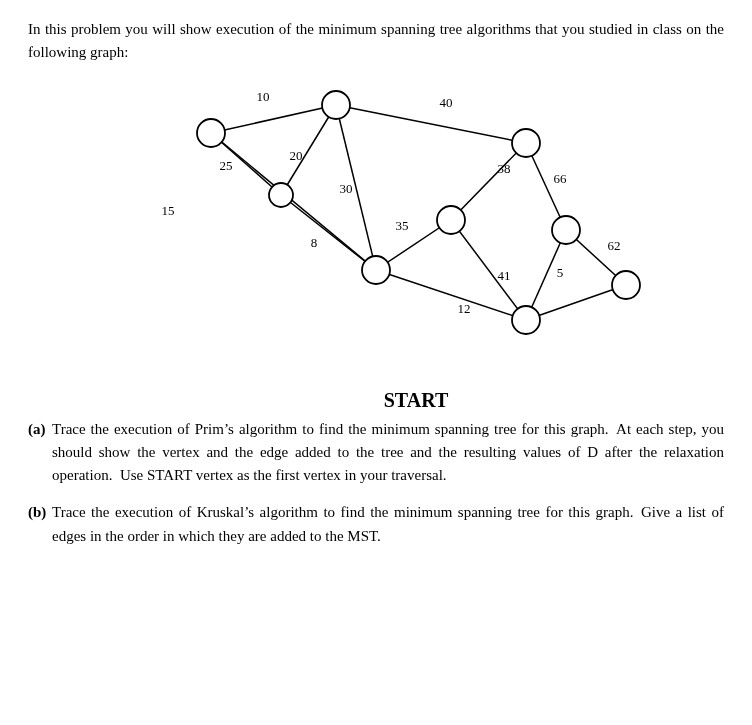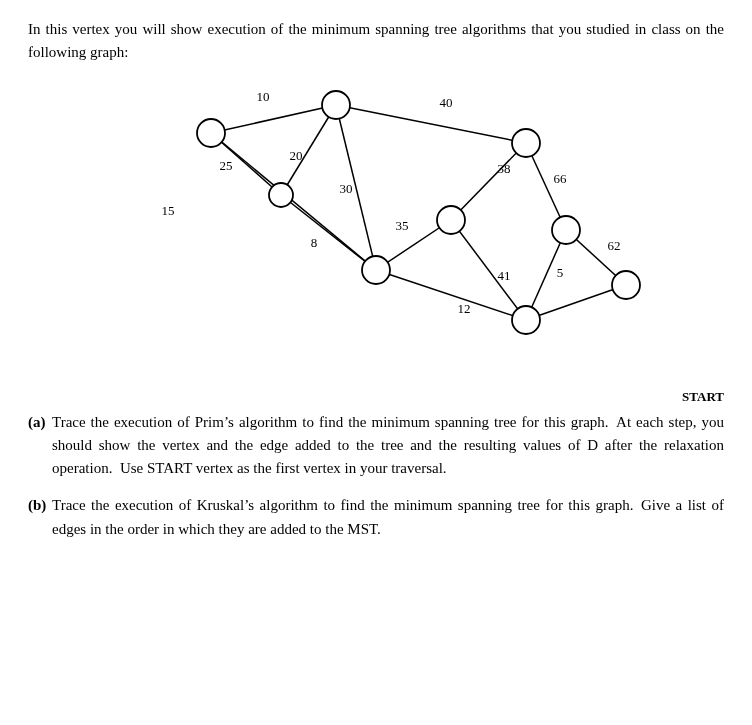--- a/index.html
+++ b/index.html
@@ -24,23 +24,23 @@
       margin: 0 auto 0 auto;
     }
     svg.graph-svg {
       position: absolute;
       top: 0; left: 0;
       width: 100%;
       height: 100%;
       overflow: visible;
     }
     .start-label {
-      text-align: right;
+      text-align: center;
       font-weight: bold;
-      font-size: 13px;
+      font-size: 20px;
       margin-top: 4px;
       padding-left: 80px;
     }
     .questions {
       margin-top: 6px;
     }
     .question-item {
       display: flex;
       align-items: flex-start;
       margin-bottom: 14px;
@@ -63,21 +63,21 @@
     }
     .edge-label {
       font-family: "Times New Roman", Times, serif;
       font-size: 13px;
       fill: #000;
     }
   </style>
 </head>
 <body>
 
-<p class="intro-text">In this vertex you will show execution of the minimum spanning tree algorithms that you studied in class on the following graph:</p>
+<p class="intro-text">In this problem you will show execution of the minimum spanning tree algorithms that you studied in class on the following graph:</p>
 
 <div class="graph-container">
   <svg class="graph-svg" viewBox="0 0 560 310">
 
     <line x1="115" y1="58" x2="240" y2="30" stroke="black" stroke-width="1.5"></line>
     <text class="edge-label" x="167" y="26" text-anchor="middle">10</text>
 
     <line x1="115" y1="58" x2="185" y2="120" stroke="black" stroke-width="1.5"></line>
     <text class="edge-label" x="130" y="95" text-anchor="middle">25</text>
 

